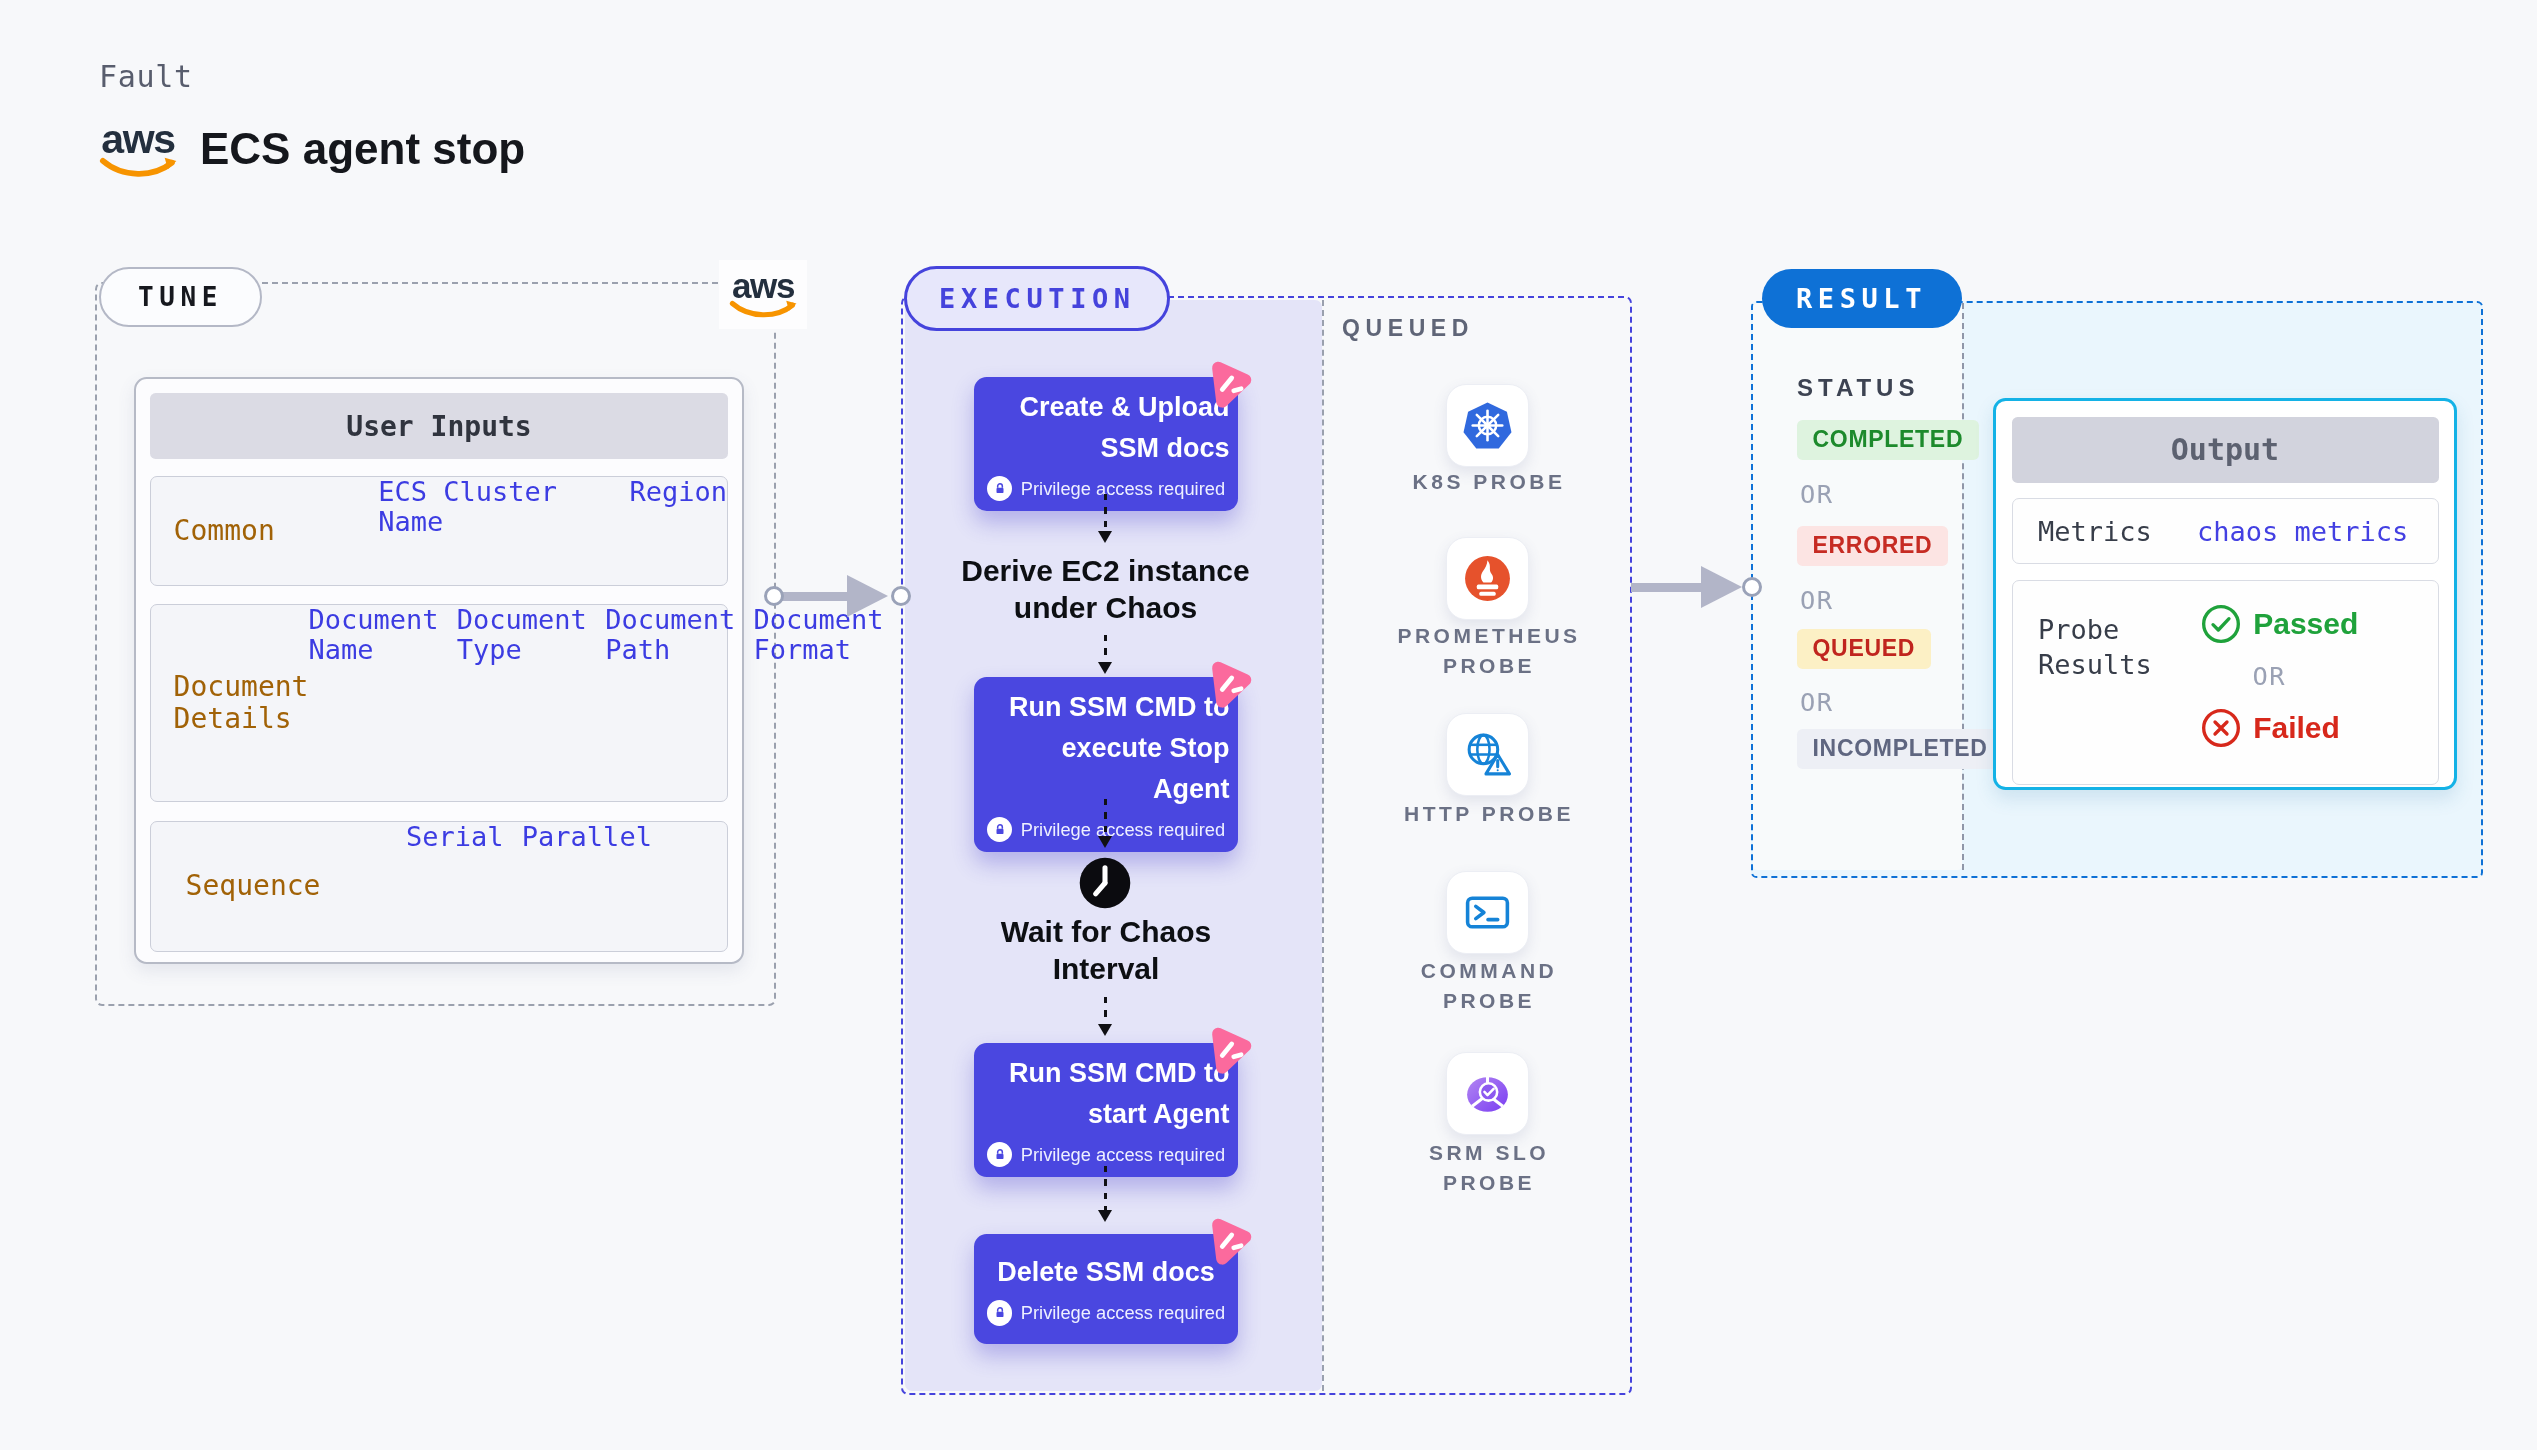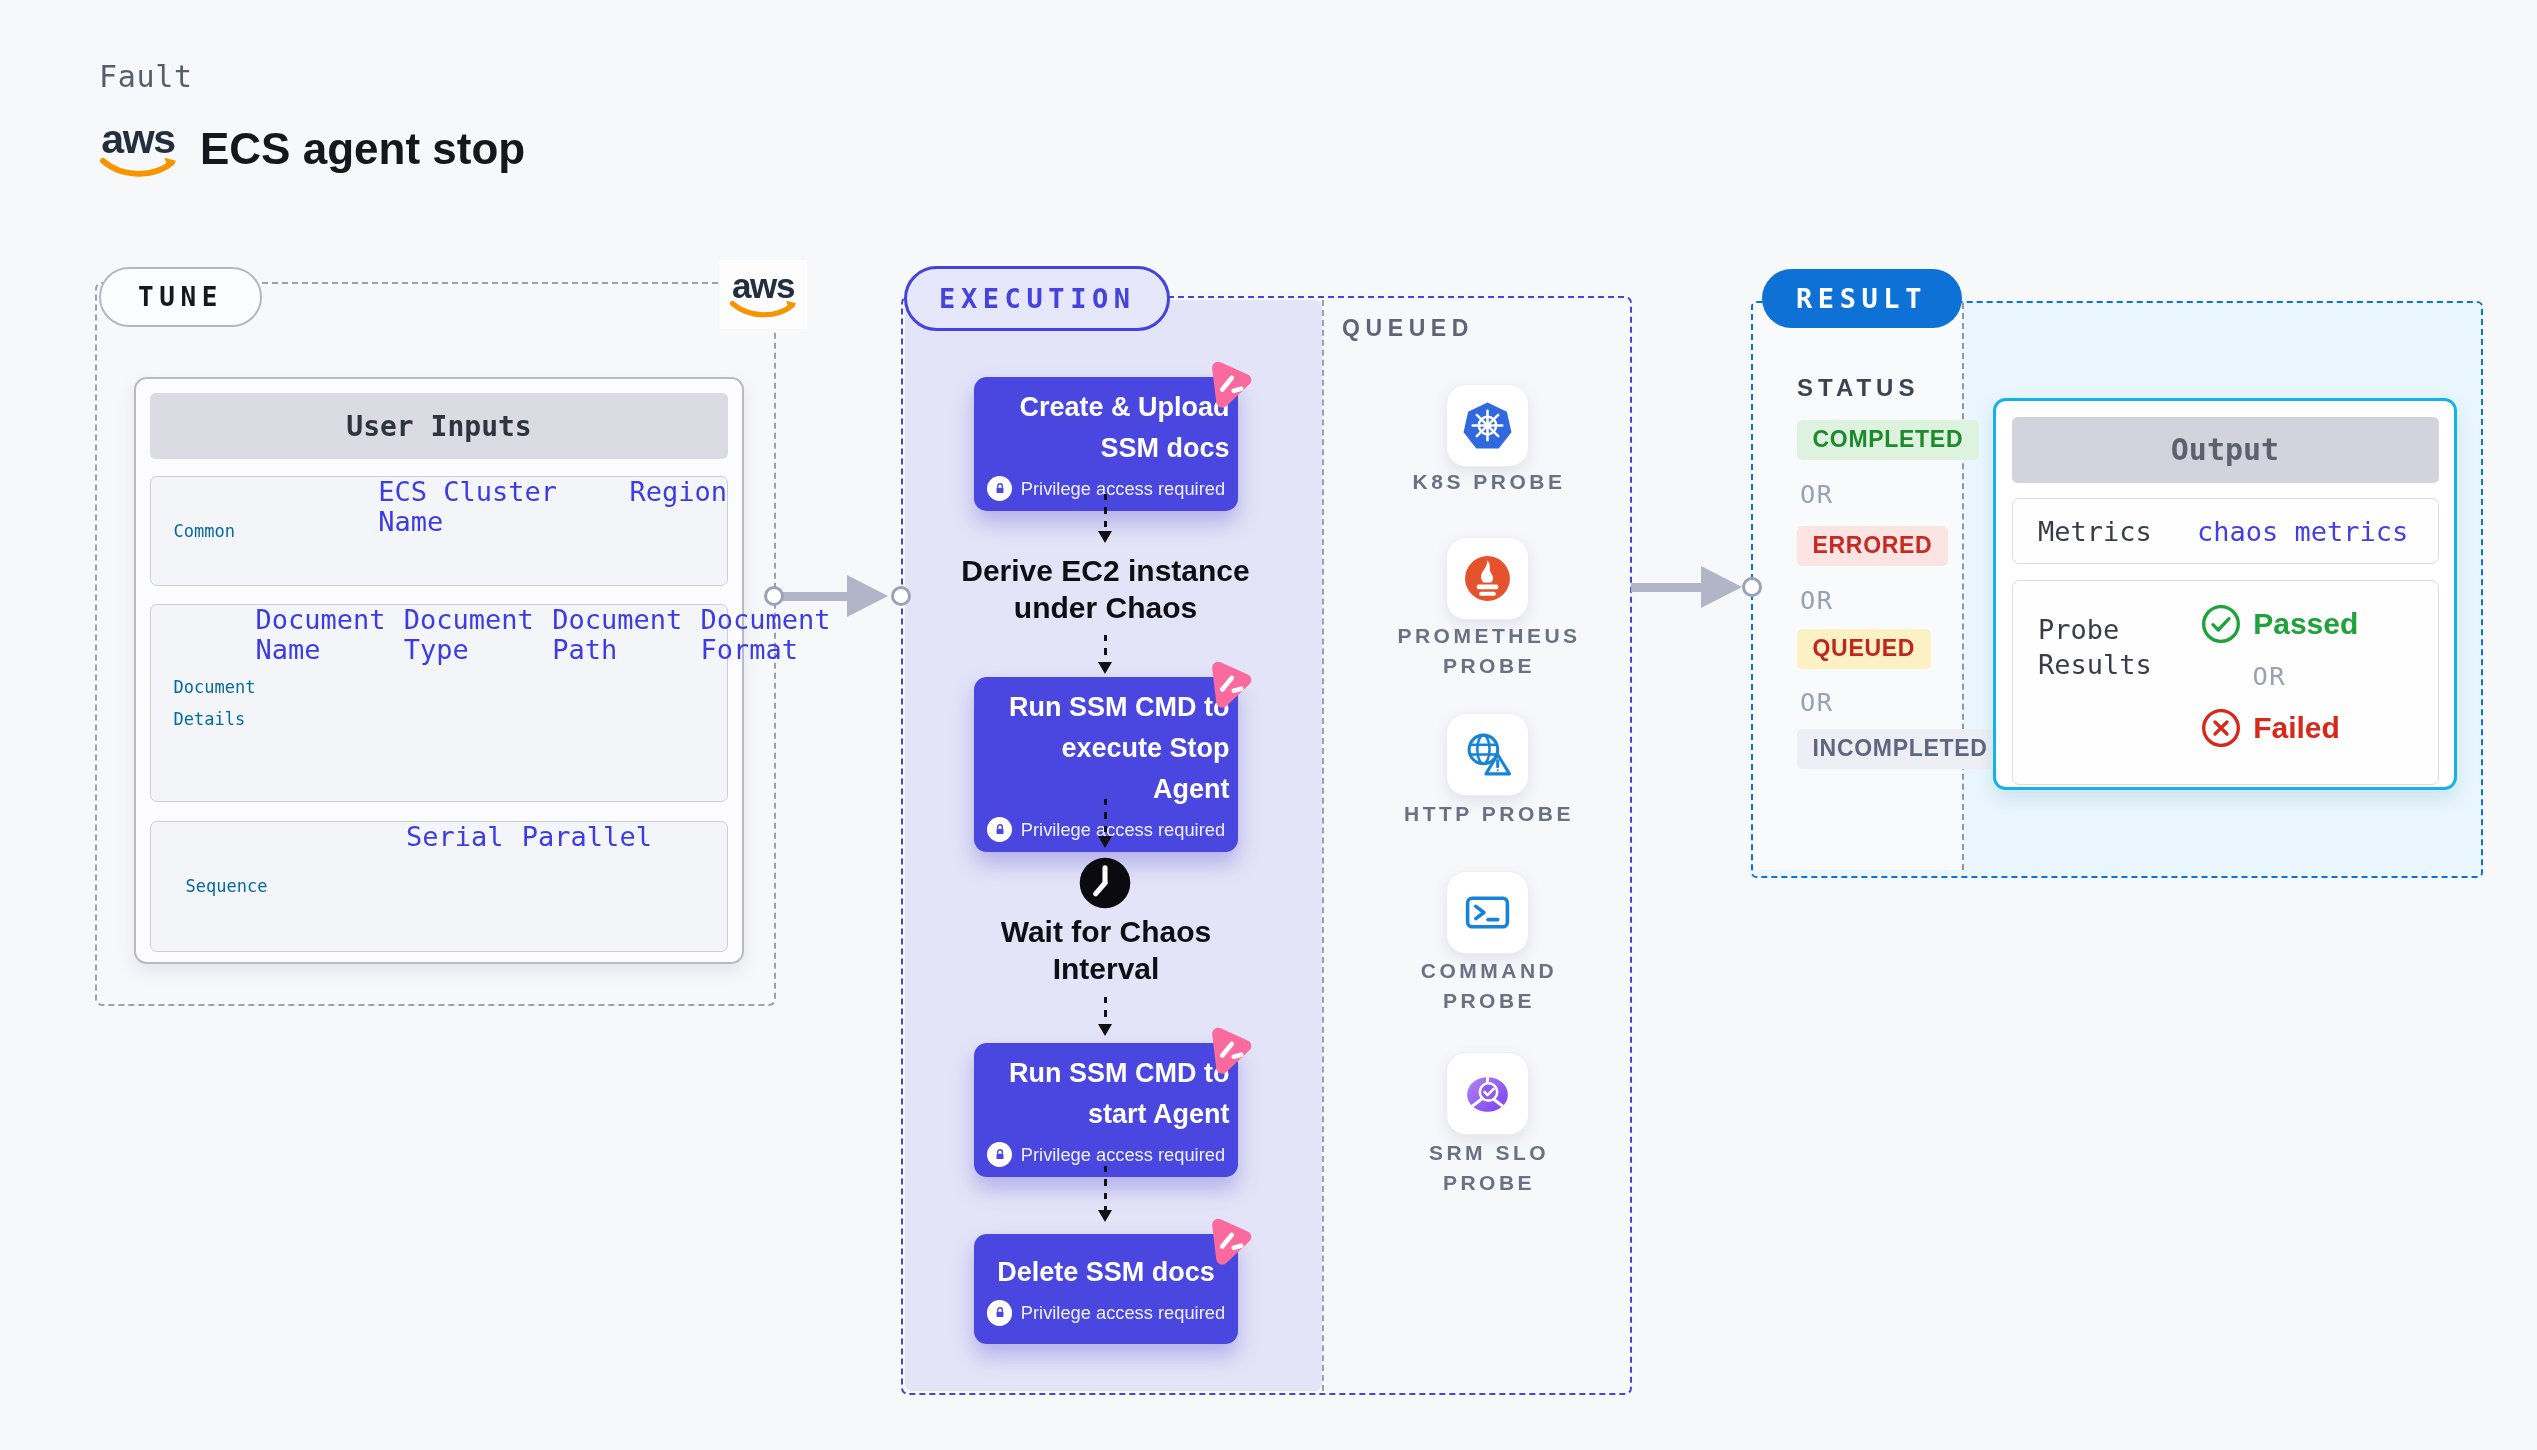--- a/index.html
+++ b/index.html
@@ -34,21 +34,21 @@
             display:flex;align-items:center;justify-content:center;}
   .aws-tile .aws-text{font-size:35px;}
   .ui-card{left:37px;top:93px;width:610px;height:587px;background:#fcfcfe;
            border:2.8px solid #b6bac6;border-radius:12.7px;box-sizing:border-box;
            padding:14px;box-shadow:0 7px 17px rgba(90,96,140,.12);}
   .ui-head{height:66px;background:#dbdbe4;border-radius:5.6px;display:flex;align-items:center;
            justify-content:center;font-size:28px;font-weight:bold;color:#30343e;margin-bottom:17px;}
   .ui-row{display:flex;background:#f4f5f9;border:1.4px solid #cbced9;border-radius:7px;
           margin-bottom:18.3px;box-sizing:border-box;}
   .ui-label{width:243px;box-sizing:border-box;padding-left:22.6px;display:flex;align-items:center;
-            font-size:17px;color:#0369a1;line-height:32px;}
+            font-size:28px;color:#a16207;line-height:32px;}
   .ui-vals{display:flex;flex-direction:row;justify-content:center;gap:18.3px;}
   .ui-val{font-size:27px;line-height:30px;color:#3c3ce2;}
   .row-common{height:110px;}
   .row-doc{height:198px;}
   .row-seq{height:131px;padding-left:12px;}
 
   
   .harrow-line{height:8.5px;background:#b2b5c8;z-index:5;}
   .harrow-head{width:0;height:0;border-top:21px solid transparent;border-bottom:21px solid transparent;
                border-left:41px solid #b2b5c8;z-index:5;}

